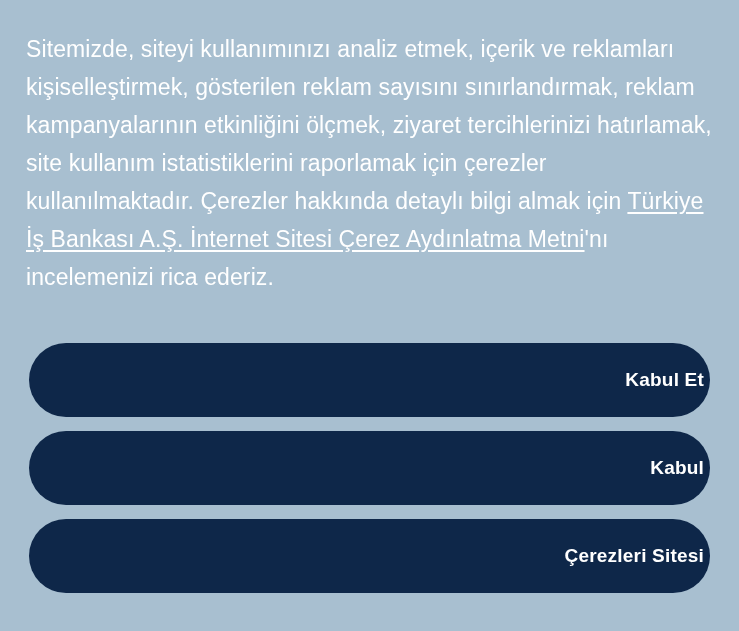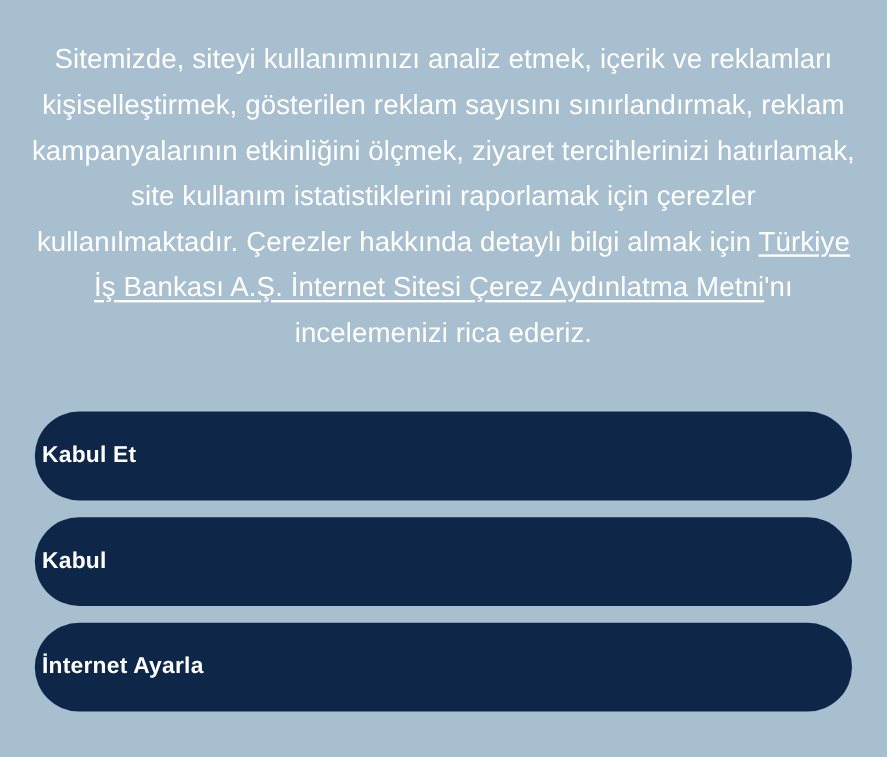--- a/index.html
+++ b/index.html
@@ -19,21 +19,20 @@
     height: 631px;
     background: #a8bfd0;
     padding: 30px 24px 24px 24px;
     display: flex;
     flex-direction: column;
   }
   .banner-text {
     color: #ffffff;
     font-size: 23px;
     line-height: 38px;
-    text-align: center;
     letter-spacing: 0.1px;
     margin: 0 0 6px 0;
     padding: 0 2px;
     font-weight: 400;
   }
   .banner-text .cookie-link {
     color: #ffffff;
     text-decoration: underline;
     text-underline-offset: 3px;
     cursor: pointer;
@@ -53,29 +52,29 @@
     outline: none;
     background: #0e2749;
     color: #ffffff;
     font-family: "Liberation Sans", sans-serif;
     font-size: 19px;
     font-weight: 700;
     letter-spacing: 0.2px;
     height: 74px;
     border-radius: 37px;
     cursor: pointer;
-    text-align: left;
+    text-align: right;
   }
 </style>
 </head>
 <body>
 
 <div class="cookie-banner">
 
   <p class="banner-text"><span>Sitemizde, siteyi kullanımınızı analiz etmek, içerik ve reklamları kişiselleştirmek, gösterilen reklam sayısını sınırlandırmak, reklam kampanyalarının etkinliğini ölçmek, ziyaret tercihlerinizi hatırlamak, site kullanım istatistiklerini raporlamak için çerezler kullanılmaktadır. Çerezler hakkında detaylı bilgi almak için </span><a class="cookie-link" href="#">Türkiye İş Bankası A.Ş. İnternet Sitesi Çerez Aydınlatma Metni</a><span>'nı incelemenizi rica ederiz.</span></p>
 
   <div class="button-stack">
     <button class="cookie-btn">Kabul Et</button>
     <button class="cookie-btn">Kabul</button>
-    <button class="cookie-btn">İnternet Ayarla</button>
+    <button class="cookie-btn">Çerezleri Sitesi</button>
   </div>
 
 </div>
 
 </body></html>

